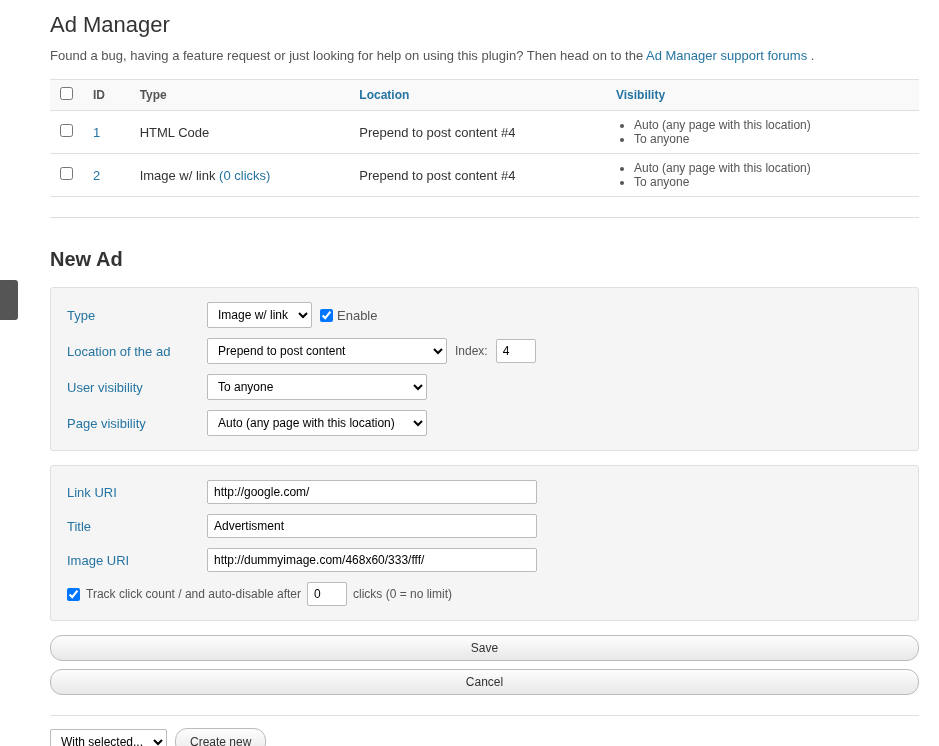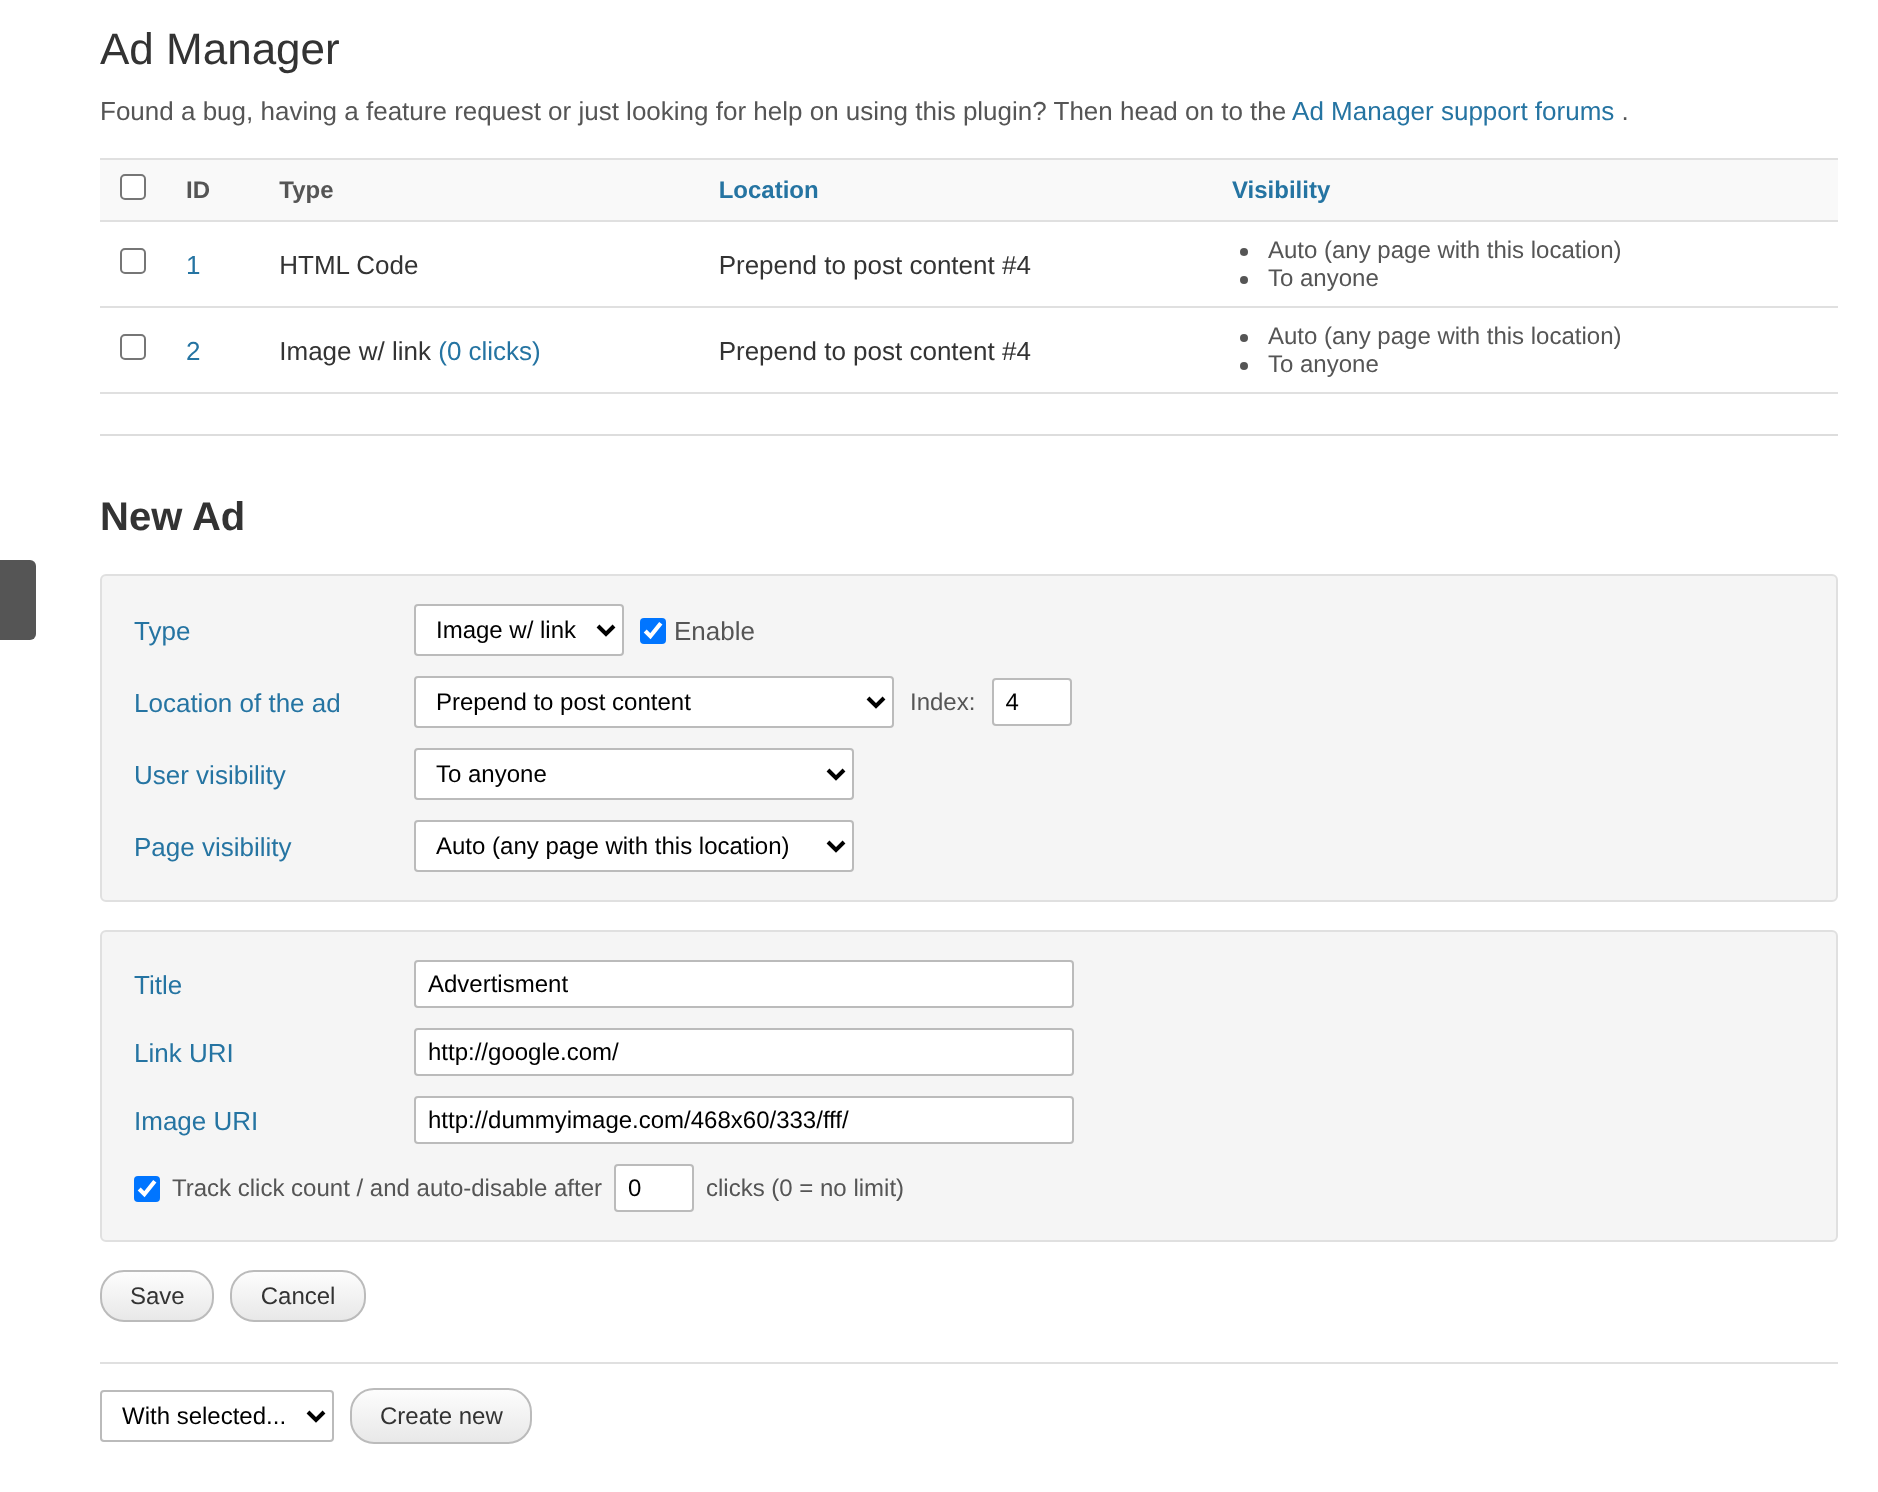--- a/index.html
+++ b/index.html
@@ -186,20 +186,21 @@
     .clicks-hint {
       font-size: 12px;
       color: #555;
     }
 
     
     .action-buttons {
       display: flex;
       gap: 8px;
       margin-bottom: 20px;
+      flex-direction: column;
     }
     .btn {
       padding: 5px 14px;
       font-size: 12px;
       border: 1px solid #bbb;
       border-radius: 12px;
       background: linear-gradient(#fdfdfd, #e8e8e8);
       cursor: pointer;
       color: #333;
     }
@@ -334,30 +335,30 @@
               <option>Homepage only</option>
               <option>Posts only</option>
             </select>
           </div>
         </div>
       </div>
 
       <div class="fields-section">
 
         <div class="form-row">
+          <span class="form-label">Link URI</span>
+          <div class="form-control">
+            <input type="text" class="field-input" value="http://google.com/" style="">
+          </div>
+        </div>
+
+        <div class="form-row">
           <span class="form-label">Title</span>
           <div class="form-control">
             <input type="text" class="field-input" value="Advertisment" style="">
-          </div>
-        </div>
-
-        <div class="form-row">
-          <span class="form-label">Link URI</span>
-          <div class="form-control">
-            <input type="text" class="field-input" value="http://google.com/" style="">
           </div>
         </div>
 
         <div class="form-row">
           <span class="form-label">Image URI</span>
           <div class="form-control">
             <input type="text" class="field-input" value="http://dummyimage.com/468x60/333/fff/" style="">
           </div>
         </div>
 

